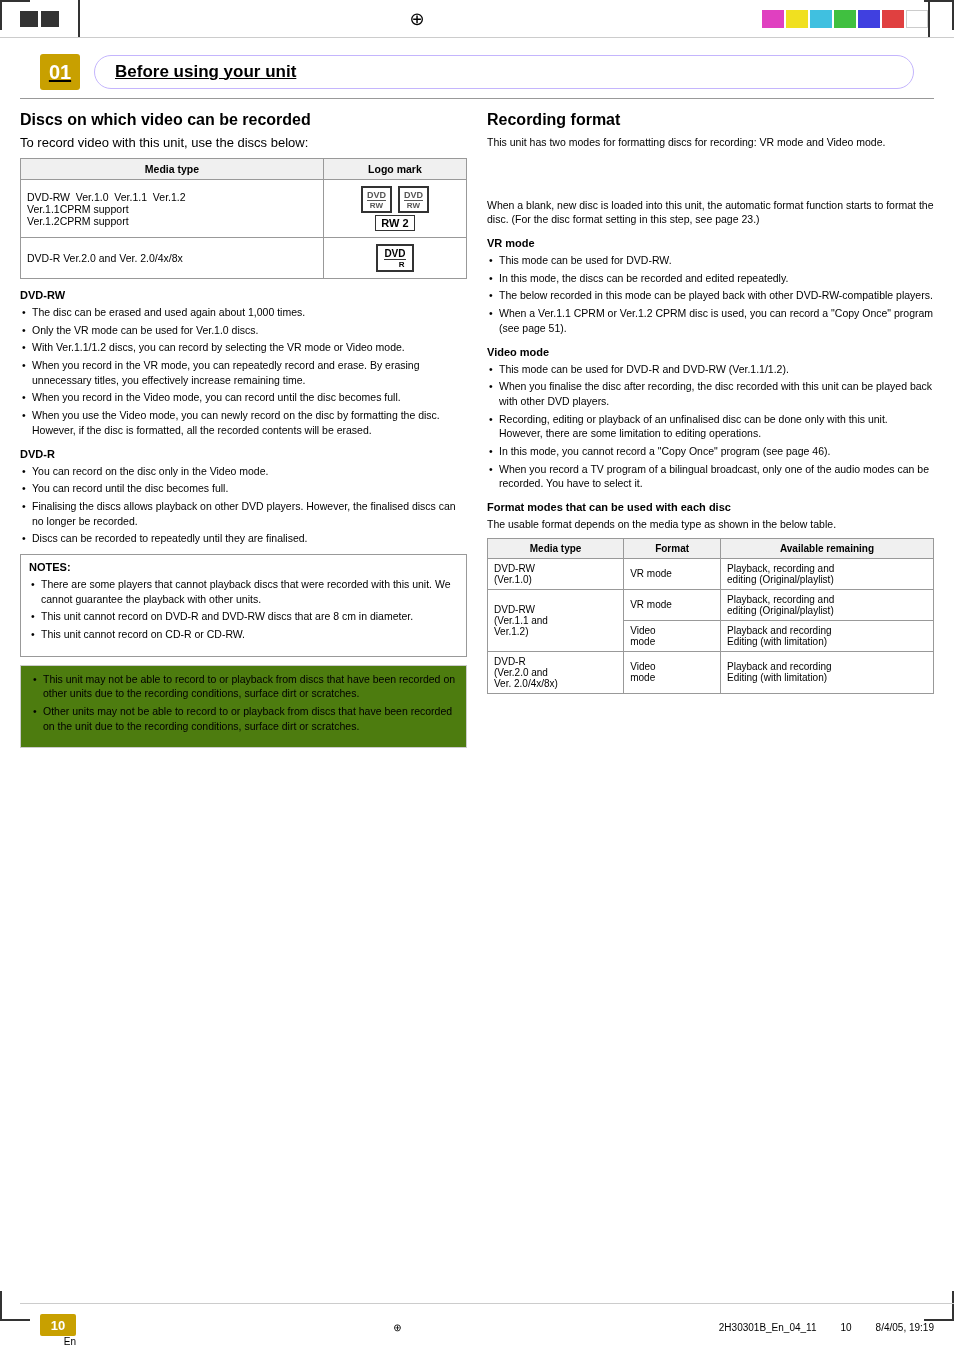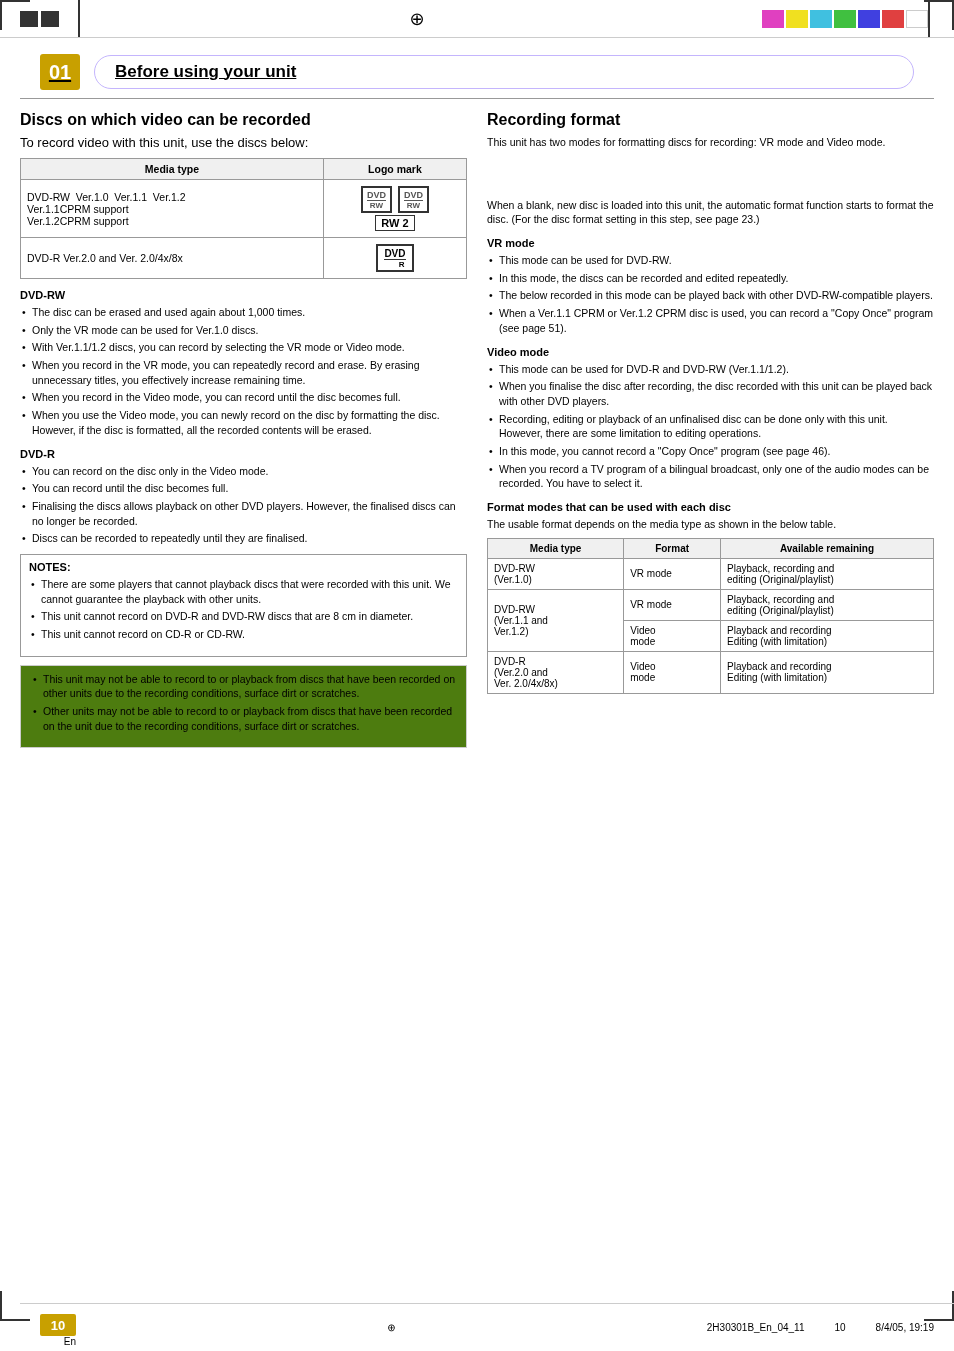--- a/index.html
+++ b/index.html
@@ -242,21 +242,21 @@
       padding-bottom: 2px;
     }
     .bottom-center {
       flex: 1;
       text-align: center;
       font-size: 10px;
     }
     .bottom-right {
       font-size: 10px;
       display: flex;
-      gap: 30px;
+      gap: 24px;
       text-align: right;
     }
 
     
     .corner-tl, .corner-tr, .corner-bl, .corner-br {
       position: absolute;
       width: 30px;
       height: 30px;
     }
     .corner-tl { top: 0; left: 0; border-top: 2px solid #333; border-left: 2px solid #333; }

